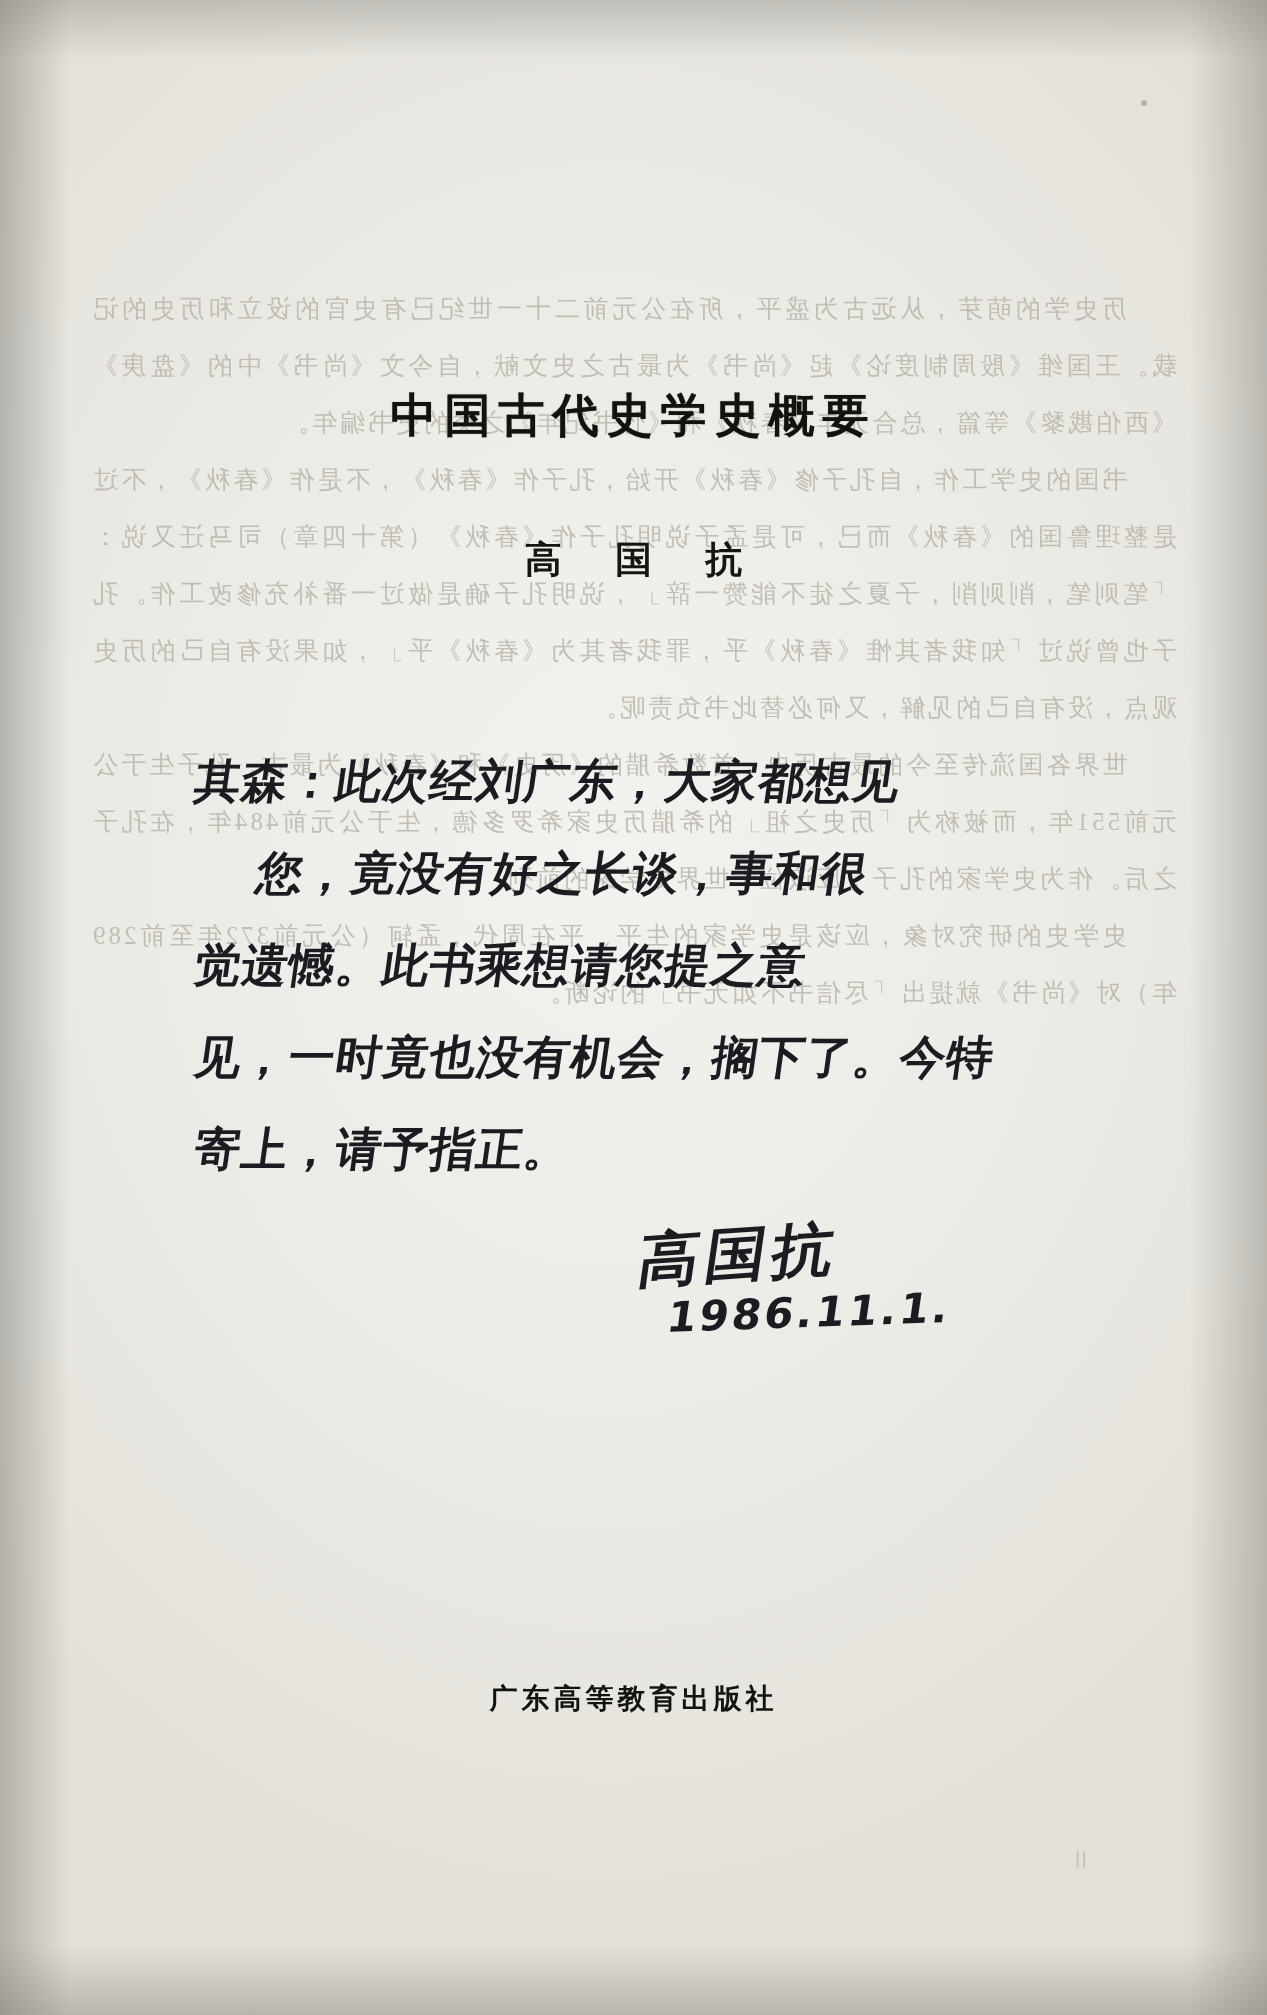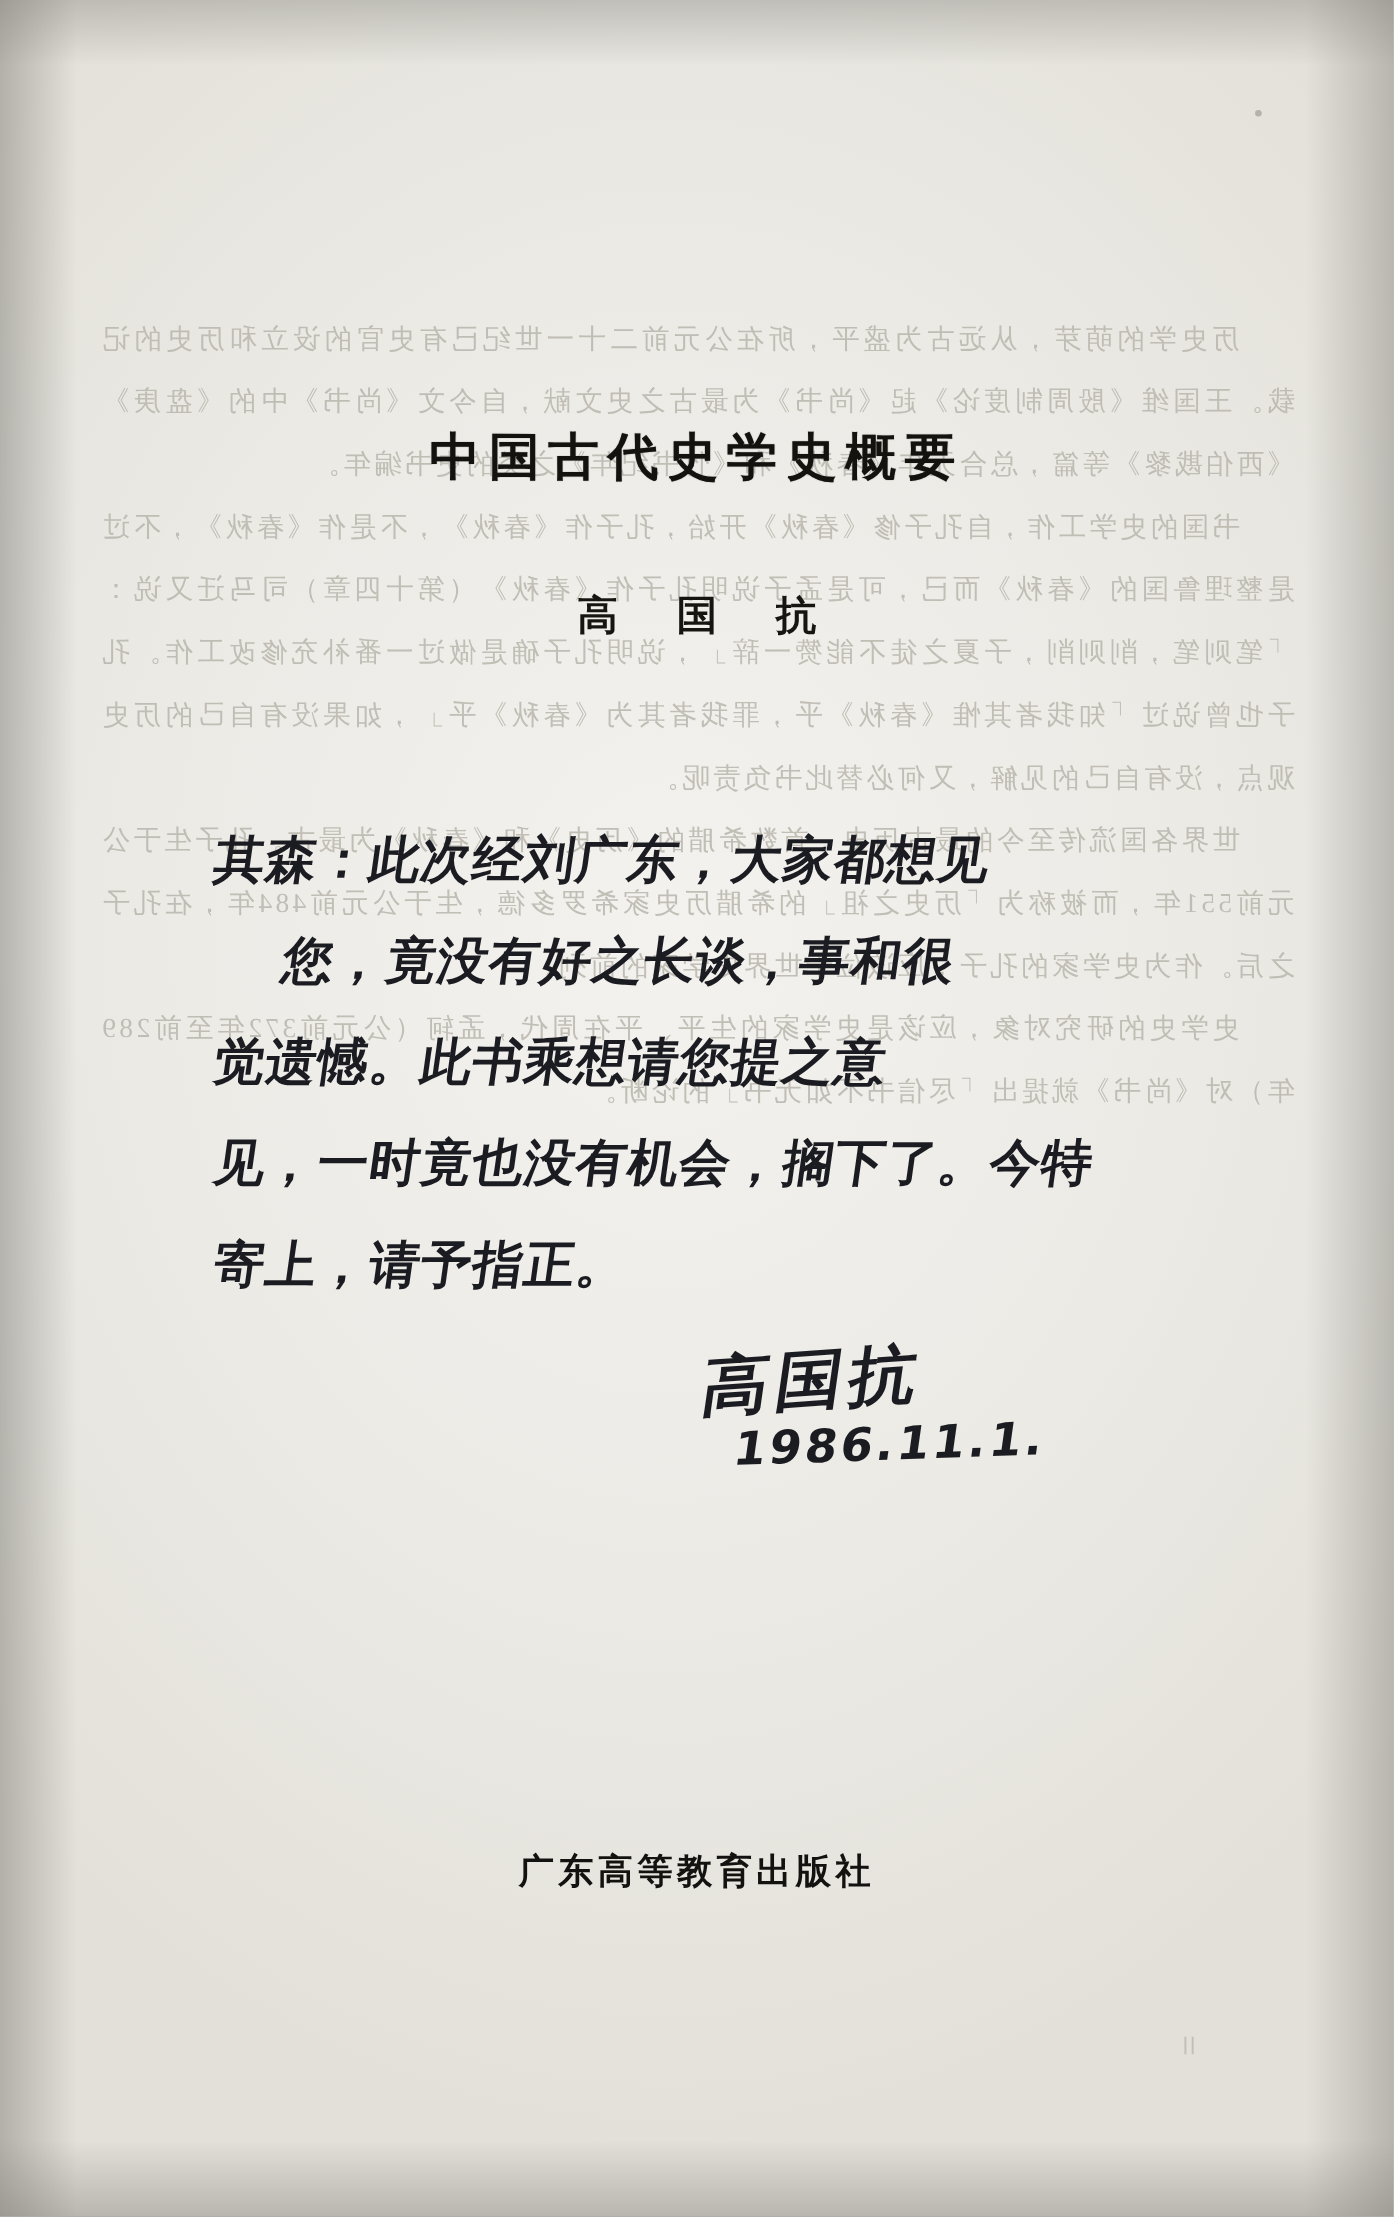--- a/index.html
+++ b/index.html
@@ -108,21 +108,21 @@
     color: #17150f;
   }
   .publisher {
     position: absolute;
     top: 1680px;
     left: 0;
     right: 0;
     text-align: center;
     font-family: "DejaVu Serif", "Liberation Serif", serif;
     font-weight: 700;
-    font-size: 32px;
+    font-size: 28px;
     letter-spacing: 4px;
     color: #141210;
   }
 
   
   .inscription {
     position: absolute;
     top: 735px;
     left: 195px;
     width: 880px;

